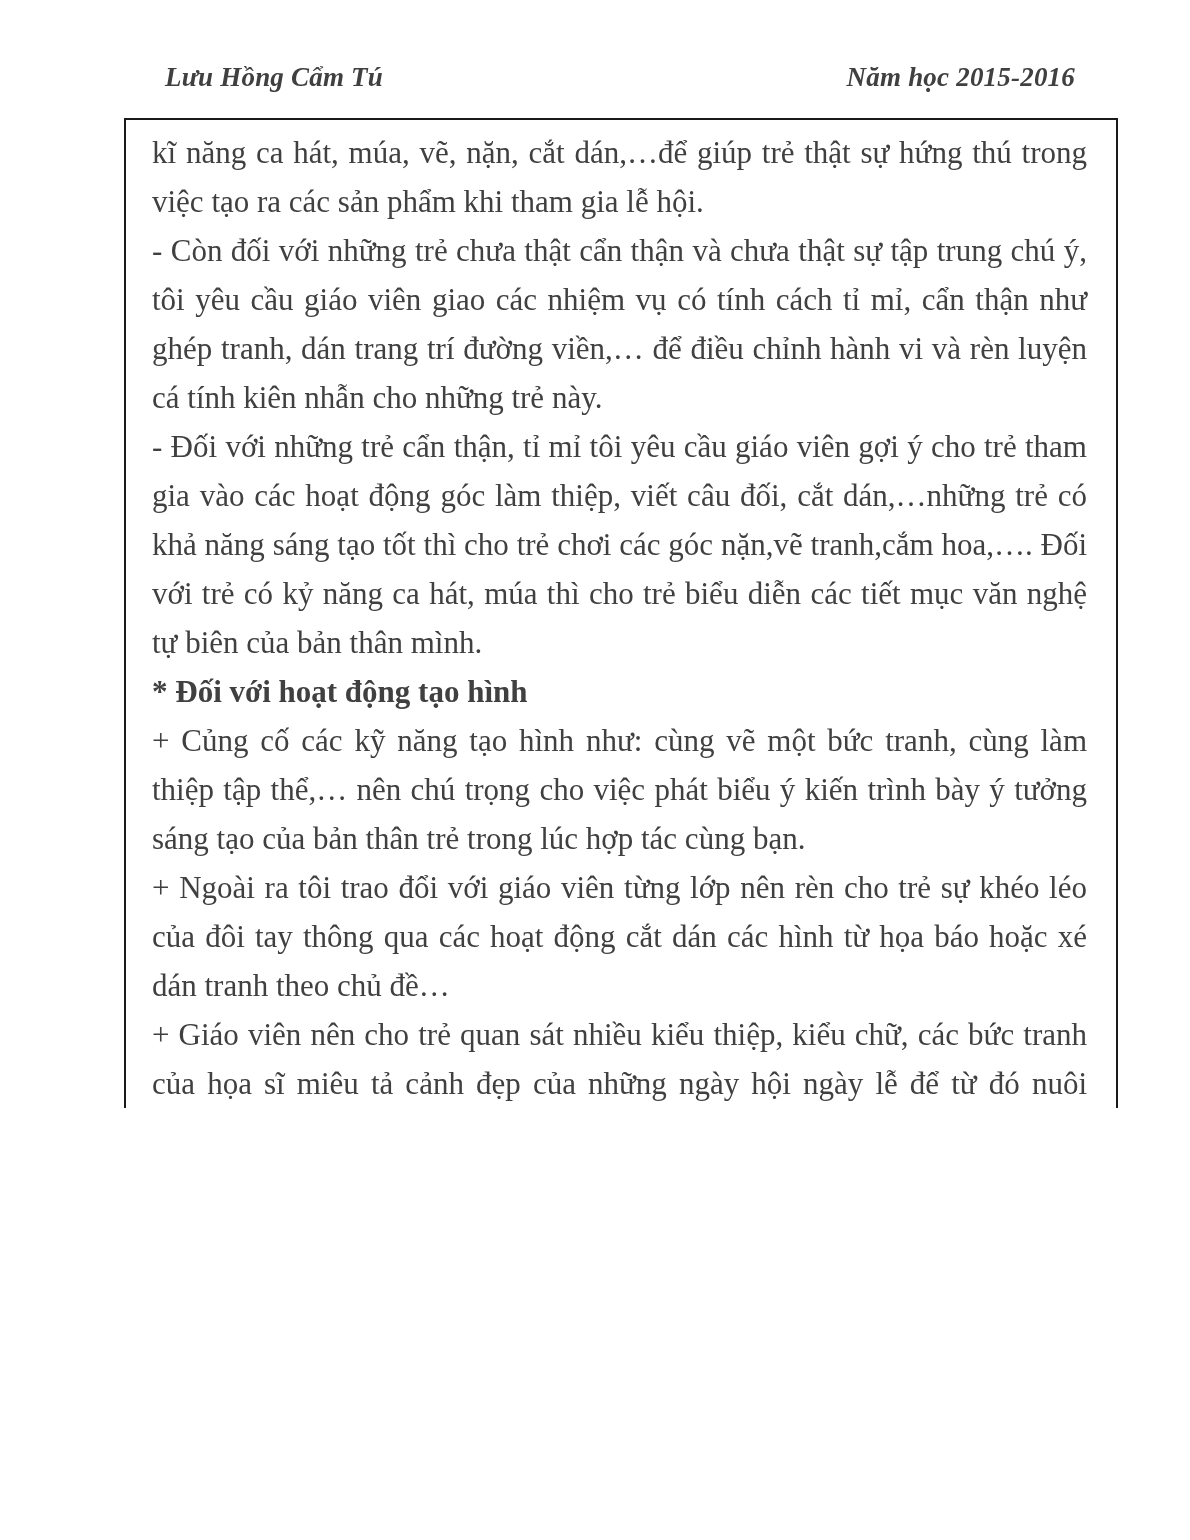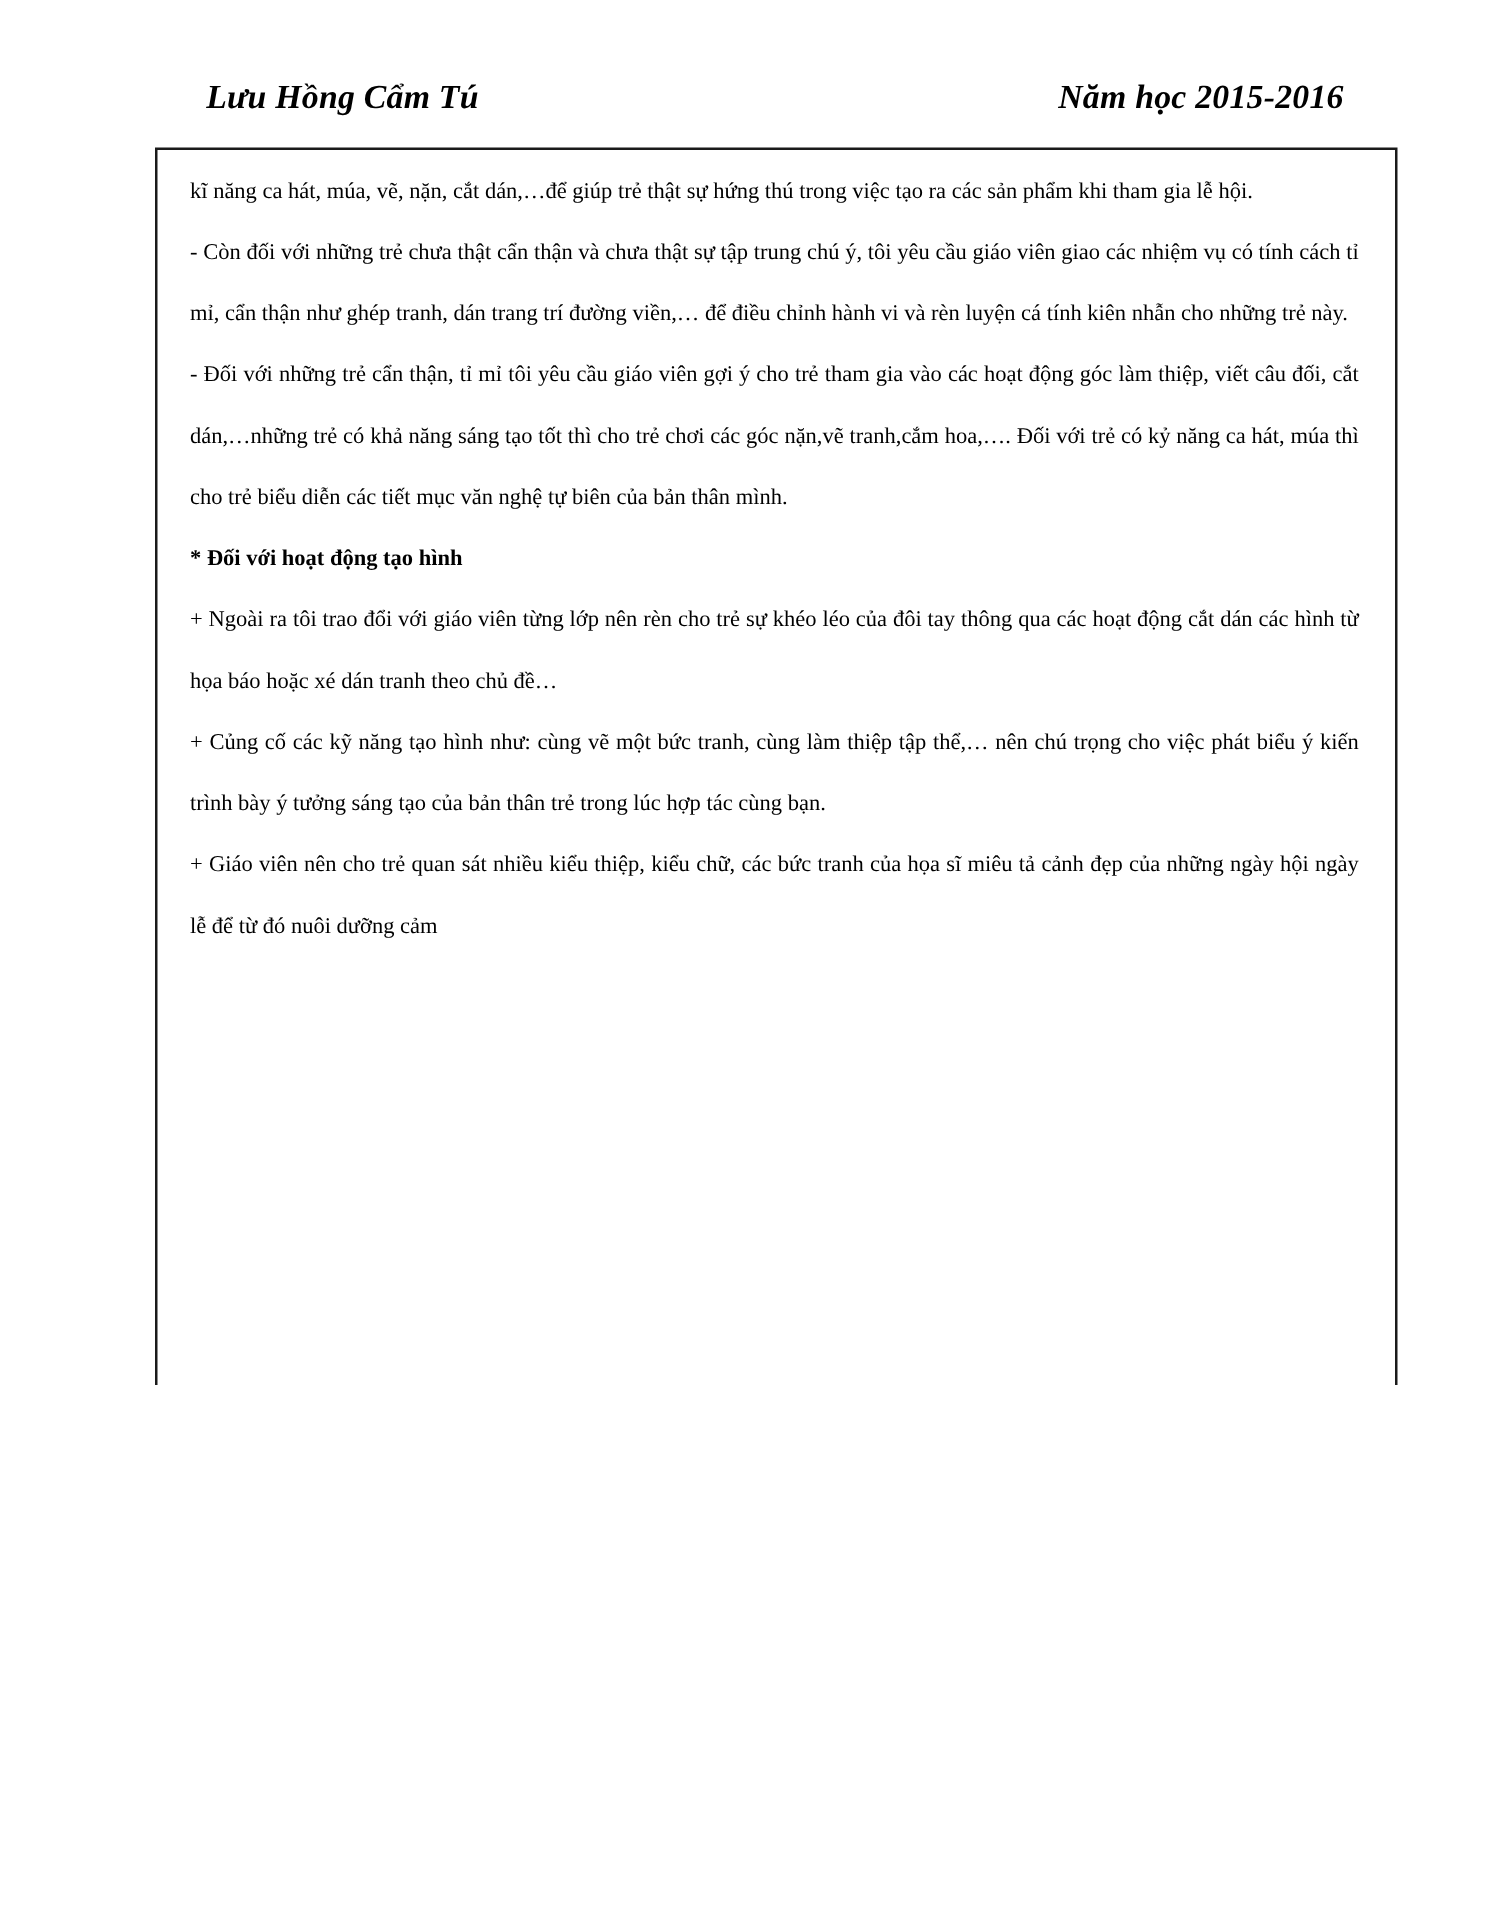--- a/index.html
+++ b/index.html
@@ -6,21 +6,21 @@
     margin: 0;
     padding: 0;
     background: #ffffff;
   }
   .page {
     position: relative;
     width: 1190px;
     height: 1108px;
     background: #ffffff;
     font-family: "Liberation Serif", "DejaVu Serif", serif;
-    color: #000000;
+    color: #404040;
     overflow: hidden;
   }
 
   
   .header {
     position: absolute;
     left: 165px;
     top: 62px;
     width: 910px;
     display: flex;
@@ -44,21 +44,21 @@
     border: 2px solid #1a1a1a;
     box-sizing: border-box;
   }
 
   
   .body-text {
     position: absolute;
     left: 152px;
     top: 128px;
     width: 935px;
-    font-size: 18px;
+    font-size: 31px;
     line-height: 49px;
     text-align: justify;
     text-justify: inter-word;
   }
   .body-text p {
     margin: 0 0 0 0;
     text-indent: 0;
   }
   .p-indent { text-indent: 56px; }
   .p-plain  { text-indent: 0; }
@@ -85,20 +85,20 @@
     <span class="header-right">Năm học 2015-2016</span>
   </div>
 
   <div class="content-box"></div>
 
   <div class="body-text" id="body-text">
       <p class="p-plain">kĩ năng ca hát, múa, vẽ, nặn, cắt dán,…để giúp trẻ thật sự hứng thú trong việc tạo ra các sản phẩm khi tham gia lễ hội.</p>
       <p class="p-indent">- Còn đối với những trẻ chưa thật cẩn thận và chưa thật sự tập trung chú ý, tôi yêu cầu giáo viên giao các nhiệm vụ có tính cách tỉ mỉ, cẩn thận như ghép tranh, dán trang trí đường viền,… để điều chỉnh hành vi và rèn luyện cá tính kiên nhẫn cho những trẻ này.</p>
       <p class="p-indent">- Đối với những trẻ cẩn thận, tỉ mỉ tôi yêu cầu giáo viên gợi ý cho trẻ tham gia vào các hoạt động góc làm thiệp, viết câu đối, cắt dán,…những trẻ có khả năng sáng tạo tốt thì cho trẻ chơi các góc nặn,vẽ tranh,cắm hoa,…. Đối với trẻ có kỷ năng ca hát, múa thì cho trẻ biểu diễn các tiết mục văn nghệ tự biên của bản thân mình.</p>
       <p class="p-bold">* Đối với hoạt động tạo hình</p>
+      <p class="p-indent">+ Củng cố các kỹ năng tạo hình như: cùng vẽ một bức tranh, cùng làm thiệp tập thể,… nên chú trọng cho việc phát biểu ý kiến trình bày ý tưởng sáng tạo của bản thân trẻ trong lúc hợp tác cùng bạn.</p>
       <p class="p-indent">+ Ngoài ra tôi trao đổi với giáo viên từng lớp nên rèn cho trẻ sự khéo léo của đôi tay thông qua các hoạt động cắt dán các hình từ họa báo hoặc xé dán tranh theo chủ đề…</p>
-      <p class="p-indent">+ Củng cố các kỹ năng tạo hình như: cùng vẽ một bức tranh, cùng làm thiệp tập thể,… nên chú trọng cho việc phát biểu ý kiến trình bày ý tưởng sáng tạo của bản thân trẻ trong lúc hợp tác cùng bạn.</p>
       <p class="p-indent">+ Giáo viên nên cho trẻ quan sát nhiều kiểu thiệp, kiểu chữ, các bức tranh của họa sĩ miêu tả cảnh đẹp của những ngày hội ngày lễ để từ đó nuôi dưỡng cảm</p>
     </div>
 
   <div class="page-number">8</div>
 
 </div>
 
 </body></html>

